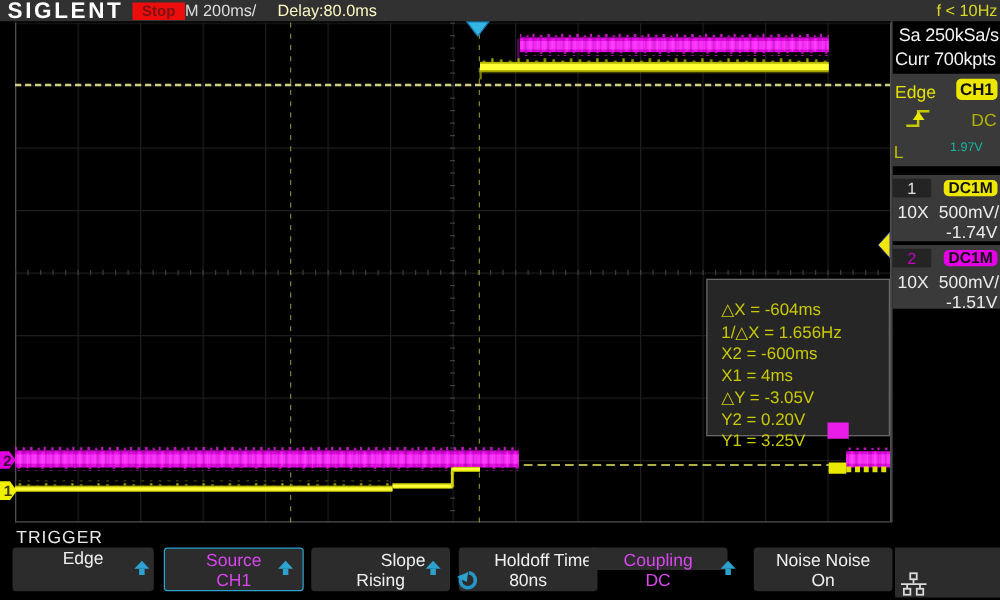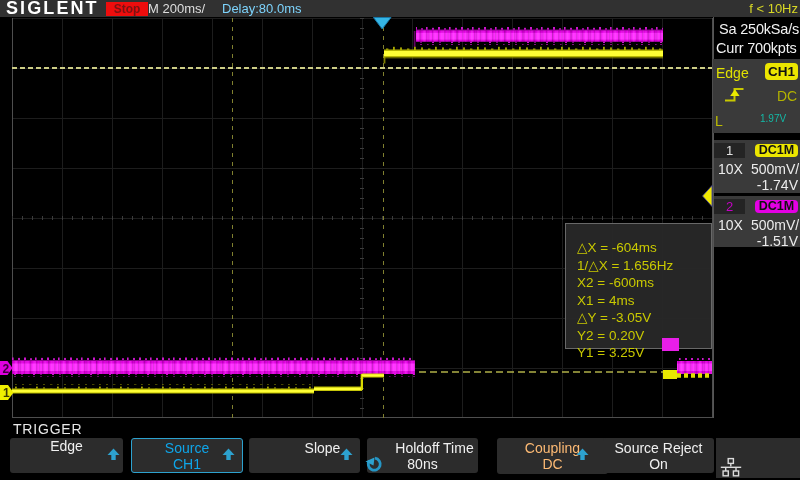--- a/index.html
+++ b/index.html
@@ -11,21 +11,21 @@
 </head>
 <body>
 <div id="scr">
 
   <div class="abs" style="left:0;top:0;width:800px;height:17px;background:#313131;"></div>
   <div class="abs" style="left:6px;top:0px;width:100px;height:17px;color:#fff;
        font-weight:bold;font-size:18px;letter-spacing:2.1px;line-height:16px;">SIGLENT</div>
   <div class="abs" style="left:106px;top:2px;width:42px;height:14px;background:#ee0d0d;
        color:#7c1212;font-weight:bold;font-size:12px;text-align:center;line-height:14px;">Stop</div>
   <div class="abs" style="left:148px;top:2px;color:#dedede;font-size:13px;line-height:14px;">M 200ms/</div>
-  <div class="abs" style="left:222px;top:2px;color:#7dd3fc;font-size:13px;line-height:14px;">Delay:80.0ms</div>
+  <div class="abs" style="left:222px;top:2px;color:#fef9c3;font-size:13px;line-height:14px;">Delay:80.0ms</div>
   <div class="abs" style="right:2px;top:2px;color:#d8d825;font-size:13px;line-height:14px;">f &lt; 10Hz</div>
 
   <svg class="abs" style="left:0;top:0;" width="800" height="480" viewBox="0 0 800 480">
     <defs>
       <pattern id="grid" width="50" height="50" patternUnits="userSpaceOnUse" x="12" y="18">
         <path d="M0.5,0 V50 M0,0.5 H50" stroke="#1d1d1d" stroke-width="1" fill="none"></path>
       </pattern>
       <pattern id="nzm" width="6" height="12" patternUnits="userSpaceOnUse">
         <rect x="0" y="0" width="1.4" height="12" fill="#000" opacity="0.14"></rect>
         <rect x="3.4" y="0" width="1" height="12" fill="#fff" opacity="0.12"></rect>
@@ -168,41 +168,42 @@
     <div class="abs" style="right:2px;top:37px;color:#ececec;font-size:14px;">-1.51V</div>
   </div>
 
   <div class="abs" style="left:13px;top:421px;color:#e8e8e8;font-size:14px;letter-spacing:0.8px;">TRIGGER</div>
 
   <div class="abs" style="left:10px;top:438px;width:113px;height:35px;background:#2c2c2c;border-radius:3px;
        color:#f0f0f0;font-size:14px;text-align:center;">
       <div>Edge</div>
   </div>
   <div class="abs" style="left:131px;top:438px;width:112px;height:35px;background:#2c2c2c;border-radius:3px;
-       border:1px solid #2da2cf;color:#0ea5e9;font-size:14px;text-align:center;">
+       border:1px solid #2da2cf;color:#d946ef;font-size:14px;text-align:center;">
     <div style="margin-top:1px;">Source</div>
       <div>CH1</div>
   </div>
   <div class="abs" style="left:249px;top:438px;width:111px;height:35px;background:#2c2c2c;border-radius:3px;
        color:#f0f0f0;font-size:14px;text-align:center;">
     <div style="margin-top:2px;padding-left:36px;">Slope</div>
+      <div>Rising</div>
   </div>
   <div class="abs" style="left:367px;top:438px;width:111px;height:35px;background:#2c2c2c;border-radius:3px;
        color:#f0f0f0;font-size:14px;text-align:center;">
     <div style="margin-top:2px;padding-left:24px;">Holdoff Time</div>
       <div>80ns</div>
   </div>
-  <div class="abs" style="left:497px;top:438px;width:111px;height:36px;background:#2c2c2c;border-radius:3px;
-       color:#fdba74;font-size:14px;text-align:center;">
+  <div class="abs" style="left:471px;top:438px;width:111px;height:18px;background:#2c2c2c;border-radius:3px;
+       color:#d946ef;font-size:14px;text-align:center;">
     <div style="margin-top:2px;">Coupling</div>
       <div>DC</div>
   </div>
   <div class="abs" style="left:603px;top:438px;width:111px;height:35px;background:#2c2c2c;border-radius:3px;
        color:#f0f0f0;font-size:14px;text-align:center;">
-    <div style="margin-top:2px;">Source Reject</div>
+    <div style="margin-top:2px;">Noise Noise</div>
       <div>On</div>
   </div>
 
   <svg class="abs" style="left:107px;top:448px;" width="13" height="13" viewBox="0 0 13 13">
     <polygon points="6.5,0.5 12.5,7 0.5,7" fill="#2da2cf"></polygon>
       <rect x="4.3" y="7" width="4.4" height="5" fill="#2da2cf"></rect>
   </svg>
   <svg class="abs" style="left:222px;top:448px;" width="13" height="13" viewBox="0 0 13 13">
     <polygon points="6.5,0.5 12.5,7 0.5,7" fill="#2da2cf"></polygon>
       <rect x="4.3" y="7" width="4.4" height="5" fill="#2da2cf"></rect>

